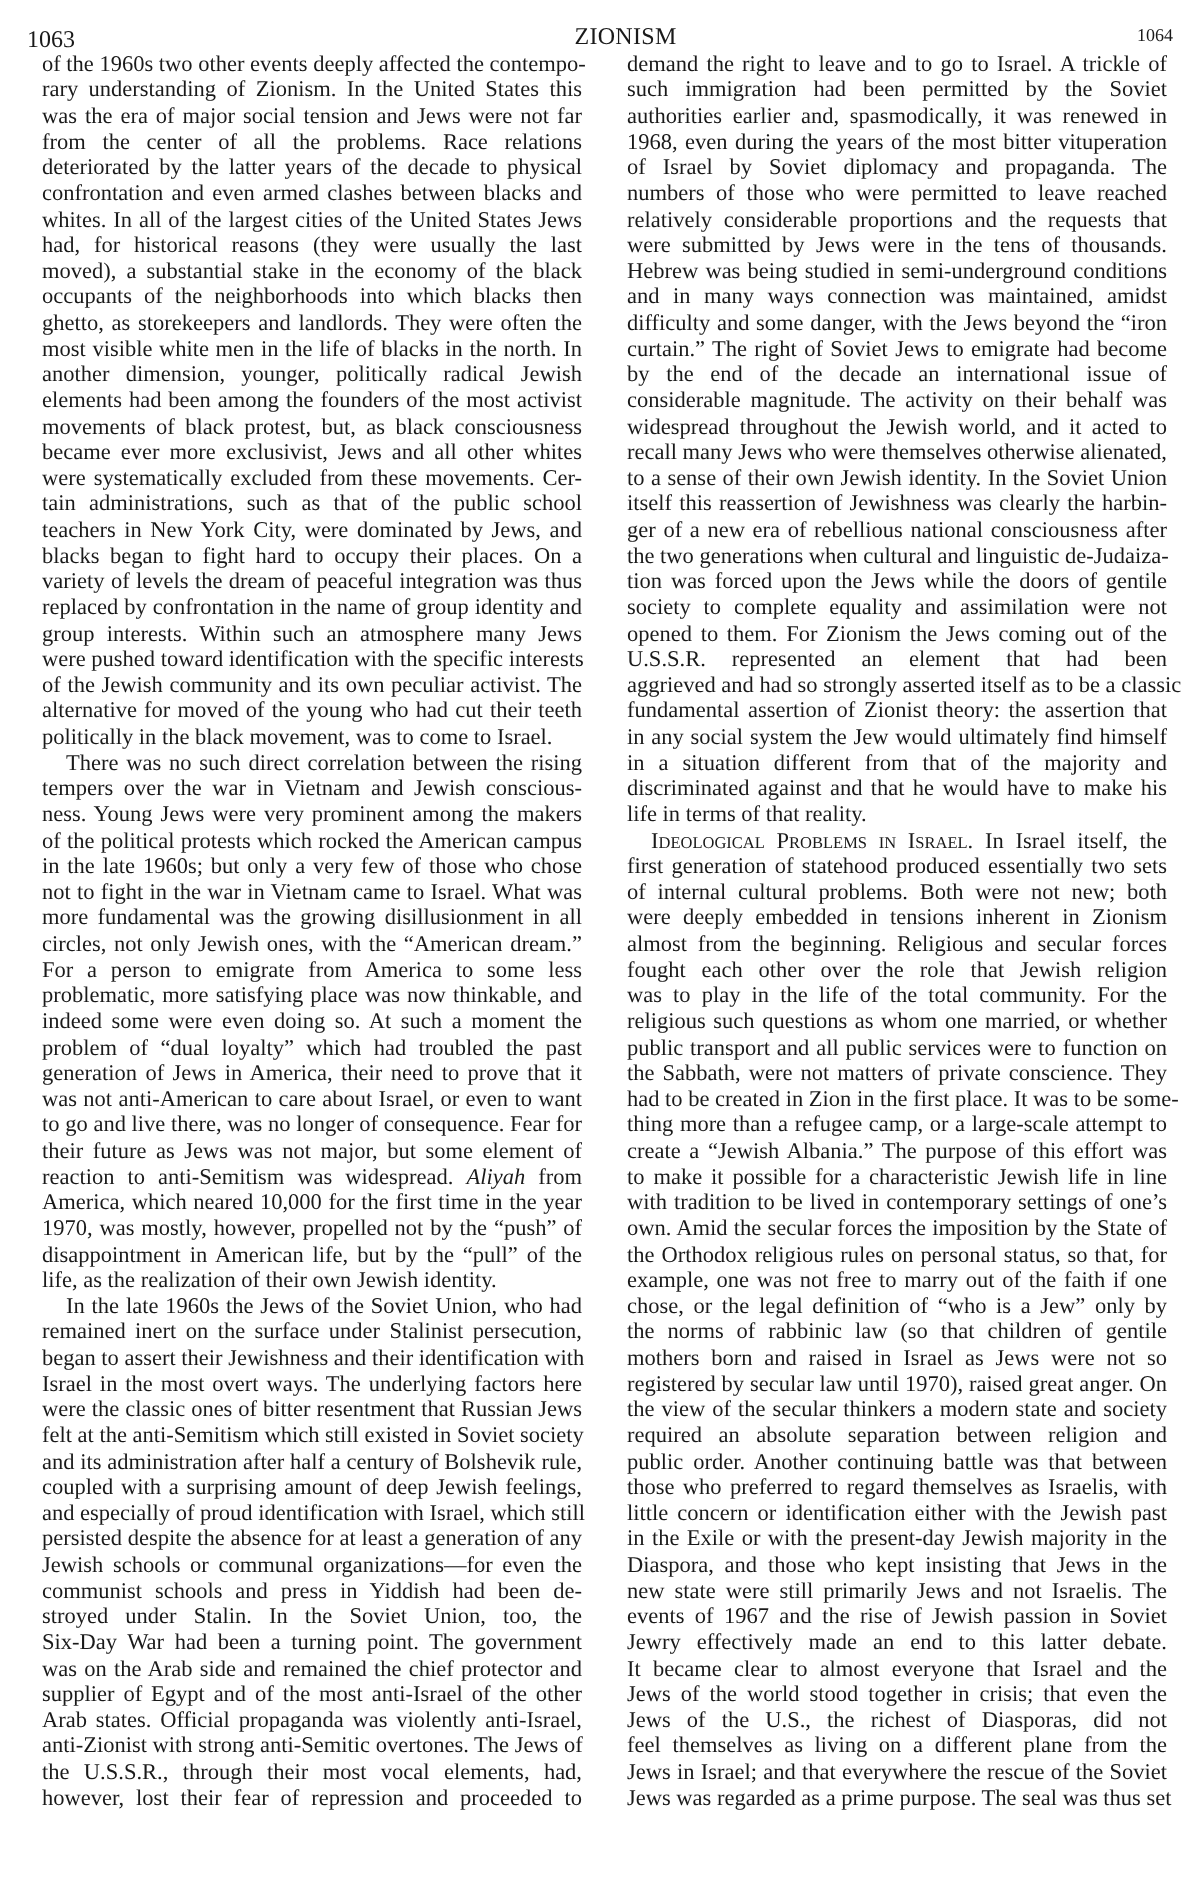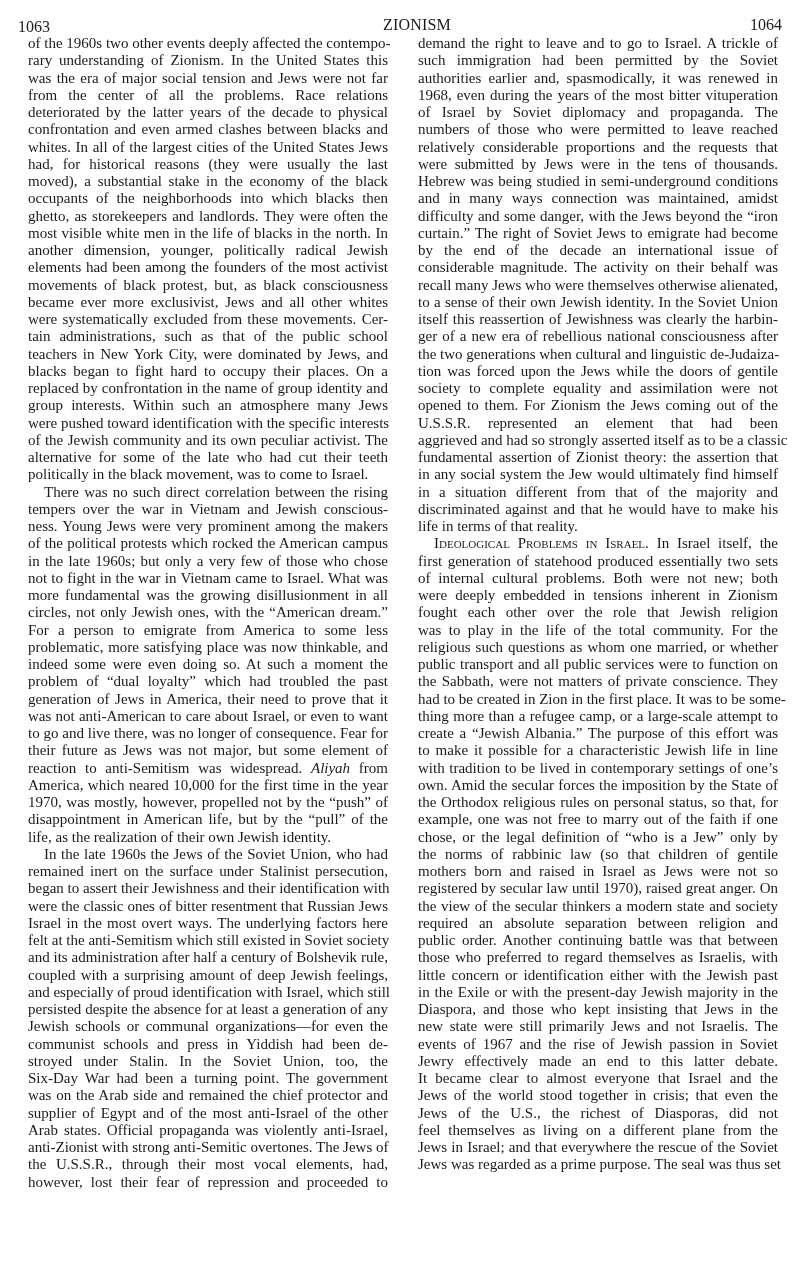--- a/index.html
+++ b/index.html
@@ -4,21 +4,21 @@
 <style>
   html, body { margin: 0; padding: 0; background: #ffffff; }
   body {
     width: 802px; height: 1262px; position: relative; overflow: hidden;
     font-family: "Liberation Serif", "DejaVu Serif", serif;
     color: #1a1a1a;
   }
   .header { position: absolute; top: 12px; left: 0; width: 802px; height: 24px; font-family: Liberation Serif, serif; }
   .pnum-left { position: absolute; left: 18px; top: 6px; font-size: 16px; }
   .running-title { position: absolute; left: 0; width: 802px; top: 4px; text-align: center; font-size: 16px; letter-spacing: 0.2px; margin-left: 16px; }
-  .pnum-r { position: absolute; right: 296px; top: 4px; font-size: 16px; }
+  .pnum-r { position: absolute; right: 296px; top: 4px; font-size: 12px; }
   .col {
     position: absolute; top: 35px;
     font-size: 15px; line-height: 17.25px;
     text-align: justify;
     hyphens: none;
   }
   .col-left { left: 28px; width: 360px; }
   .col-right { left: 418px; width: 360px; }
   .line { display: block; text-align: justify; text-align-last: justify; white-space: nowrap; overflow: visible; height: 17.25px; }
   .line.last { text-align-last: left; }
@@ -49,25 +49,26 @@
     <span class="line">ghetto, as storekeepers and landlords. They were often the</span>
     <span class="line">most visible white men in the life of blacks in the north. In</span>
     <span class="line">another dimension, younger, politically radical Jewish</span>
     <span class="line">elements had been among the founders of the most activist</span>
     <span class="line">movements of black protest, but, as black consciousness</span>
     <span class="line">became ever more exclusivist, Jews and all other whites</span>
     <span class="line">were systematically excluded from these movements. Cer-</span>
     <span class="line">tain administrations, such as that of the public school</span>
     <span class="line">teachers in New York City, were dominated by Jews, and</span>
     <span class="line">blacks began to fight hard to occupy their places. On a</span>
+    <span class="line">variety of levels the dream of peaceful integration was thus</span>
     <span class="line">replaced by confrontation in the name of group identity and</span>
     <span class="line">group interests. Within such an atmosphere many Jews</span>
     <span class="line">were pushed toward identification with the specific interests</span>
     <span class="line">of the Jewish community and its own peculiar activist. The</span>
-    <span class="line">alternative for some of the late who had cut their teeth</span>
+    <span class="line">alternative for moved of the young who had cut their teeth</span>
     <span class="line last">politically in the black movement, was to come to Israel.</span>
     <span class="line indent">There was no such direct correlation between the rising</span>
     <span class="line">tempers over the war in Vietnam and Jewish conscious-</span>
     <span class="line">ness. Young Jews were very prominent among the makers</span>
     <span class="line">of the political protests which rocked the American campus</span>
     <span class="line">in the late 1960s; but only a very few of those who chose</span>
     <span class="line">not to fight in the war in Vietnam came to Israel. What was</span>
     <span class="line">more fundamental was the growing disillusionment in all</span>
     <span class="line">circles, not only Jewish ones, with the “American dream.”</span>
     <span class="line">For a person to emigrate from America to some less</span>
@@ -79,22 +80,22 @@
     <span class="line">to go and live there, was no longer of consequence. Fear for</span>
     <span class="line">their future as Jews was not major, but some element of</span>
     <span class="line">reaction to anti-Semitism was widespread. <em>Aliyah</em><span> from</span></span>
     <span class="line">America, which neared 10,000 for the first time in the year</span>
     <span class="line">1970, was mostly, however, propelled not by the “push” of</span>
     <span class="line">disappointment in American life, but by the “pull” of the</span>
     <span class="line last">life, as the realization of their own Jewish identity.</span>
     <span class="line indent">In the late 1960s the Jews of the Soviet Union, who had</span>
     <span class="line">remained inert on the surface under Stalinist persecution,</span>
     <span class="line">began to assert their Jewishness and their identification with</span>
+    <span class="line">Israel in the most overt ways. The underlying factors here</span>
     <span class="line">were the classic ones of bitter resentment that Russian Jews</span>
-    <span class="line">Israel in the most overt ways. The underlying factors here</span>
     <span class="line">felt at the anti-Semitism which still existed in Soviet society</span>
     <span class="line">and its administration after half a century of Bolshevik rule,</span>
     <span class="line">coupled with a surprising amount of deep Jewish feelings,</span>
     <span class="line">and especially of proud identification with Israel, which still</span>
     <span class="line">persisted despite the absence for at least a generation of any</span>
     <span class="line">Jewish schools or communal organizations—for even the</span>
     <span class="line">communist schools and press in Yiddish had been de-</span>
     <span class="line">stroyed under Stalin. In the Soviet Union, too, the</span>
     <span class="line">Six-Day War had been a turning point. The government</span>
     <span class="line">was on the Arab side and remained the chief protector and</span>
@@ -112,39 +113,41 @@
     <span class="line">of Israel by Soviet diplomacy and propaganda. The</span>
     <span class="line">numbers of those who were permitted to leave reached</span>
     <span class="line">relatively considerable proportions and the requests that</span>
     <span class="line">were submitted by Jews were in the tens of thousands.</span>
     <span class="line">Hebrew was being studied in semi-underground conditions</span>
     <span class="line">and in many ways connection was maintained, amidst</span>
     <span class="line">difficulty and some danger, with the Jews beyond the “iron</span>
     <span class="line">curtain.” The right of Soviet Jews to emigrate had become</span>
     <span class="line">by the end of the decade an international issue of</span>
     <span class="line">considerable magnitude. The activity on their behalf was</span>
+    <span class="line">widespread throughout the Jewish world, and it acted to</span>
     <span class="line">recall many Jews who were themselves otherwise alienated,</span>
     <span class="line">to a sense of their own Jewish identity. In the Soviet Union</span>
     <span class="line">itself this reassertion of Jewishness was clearly the harbin-</span>
     <span class="line">ger of a new era of rebellious national consciousness after</span>
     <span class="line">the two generations when cultural and linguistic de-Judaiza-</span>
     <span class="line">tion was forced upon the Jews while the doors of gentile</span>
     <span class="line">society to complete equality and assimilation were not</span>
     <span class="line">opened to them. For Zionism the Jews coming out of the</span>
     <span class="line">U.S.S.R. represented an element that had been</span>
     <span class="line">aggrieved and had so strongly asserted itself as to be a classic</span>
     <span class="line">fundamental assertion of Zionist theory: the assertion that</span>
     <span class="line">in any social system the Jew would ultimately find himself</span>
     <span class="line">in a situation different from that of the majority and</span>
     <span class="line">discriminated against and that he would have to make his</span>
     <span class="line last">life in terms of that reality.</span>
     <span class="line indent"><span class="sc">Ideological Problems in Israel.</span><span> In Israel itself, the</span></span>
     <span class="line">first generation of statehood produced essentially two sets</span>
     <span class="line">of internal cultural problems. Both were not new; both</span>
     <span class="line">were deeply embedded in tensions inherent in Zionism</span>
+    <span class="line">almost from the beginning. Religious and secular forces</span>
     <span class="line">fought each other over the role that Jewish religion</span>
     <span class="line">was to play in the life of the total community. For the</span>
     <span class="line">religious such questions as whom one married, or whether</span>
     <span class="line">public transport and all public services were to function on</span>
     <span class="line">the Sabbath, were not matters of private conscience. They</span>
     <span class="line">had to be created in Zion in the first place. It was to be some-</span>
     <span class="line">thing more than a refugee camp, or a large-scale attempt to</span>
     <span class="line">create a “Jewish Albania.” The purpose of this effort was</span>
     <span class="line">to make it possible for a characteristic Jewish life in line</span>
     <span class="line">with tradition to be lived in contemporary settings of one’s</span>

